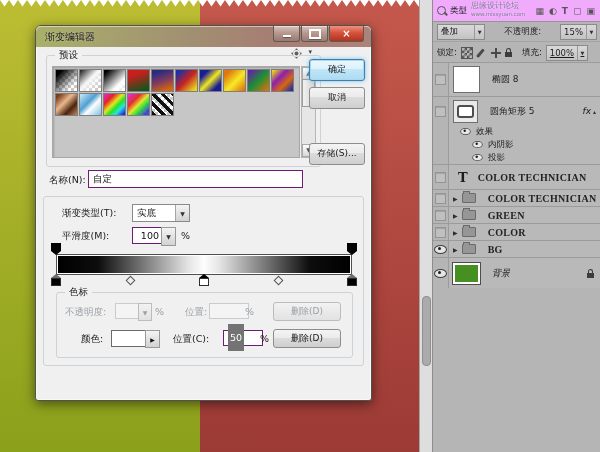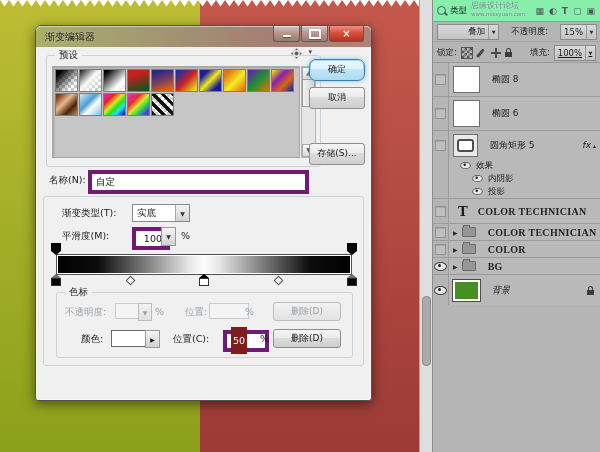--- a/index.html
+++ b/index.html
@@ -47,24 +47,24 @@
     background-size:6px 6px;background-position:0 0,3px 3px;}
   .vscroll{position:absolute;right:4px;top:10px;bottom:8px;width:13px;background:#e6e6e6;border:1px solid #b5b5b5;}
   .vs-btn{position:absolute;left:0;right:0;height:11px;background:linear-gradient(#fdfdfd,#d8d8d8);border:1px solid #a9a9a9;
           font-size:6px;color:#555;text-align:center;line-height:10px;}
   .vs-up{top:0;} .vs-dn{bottom:0;}
   .vs-thumb{position:absolute;left:0;right:0;top:12px;height:26px;background:linear-gradient(90deg,#f2f2f2,#d3d3d3);border:1px solid #9c9c9c;}
   
   .btn{position:absolute;left:273px;width:54px;height:20px;font-size:9px;color:#1a1a1a;text-align:center;line-height:18px;
        background:linear-gradient(#f4f4f4,#ebebeb 45%,#dcdcdc 46%,#cfcfcf);border:1px solid #8d8d8d;border-radius:3px;cursor:default;overflow:hidden;}
   .btn.ok{border-color:#3c7fb1;background:linear-gradient(#ecf7fd,#dcf1fb 45%,#c2e6f7 46%,#abdbf3);
-          box-shadow:0 0 0 1px #a9d9f0 inset,0 0 4px #7fc3e8;border-radius:7px;}
+          box-shadow:0 0 0 1px #a9d9f0 inset,0 0 4px #7fc3e8;}
   
   .lbl{position:absolute;font-size:9.5px;color:#1a1a1a;white-space:nowrap;}
-  .tinput{position:absolute;border:4px solid #701a75;background:#fff;font-size:9.5px;padding:0 4px;
+  .tinput{position:absolute;border:1px solid #701a75;background:#fff;font-size:9.5px;padding:0 4px;
           font-family:"DejaVu Sans","Liberation Sans",sans-serif;color:#111;}
   
   .gb2{left:7px;top:149px;width:319px;height:168px;}
   .combo{position:absolute;height:16px;background:#fff;border:1px solid #8a8a8a;display:flex;align-items:center;}
   .combo .cval{flex:1;padding:0 4px;font-size:9.5px;border-radius:6px;}
   .combo .carr{width:13px;align-self:stretch;border-left:1px solid #a5a5a5;background:linear-gradient(#f4f4f4,#d2d2d2);
                display:flex;align-items:center;justify-content:center;font-size:6px;color:#333;}
   .spinbtn{position:absolute;width:13px;height:17px;background:linear-gradient(#f4f4f4,#d2d2d2);border:1px solid #999;
            font-size:6px;color:#333;display:flex;align-items:center;justify-content:center;}
   #bar-zone{position:absolute;left:12px;top:45px;width:296px;height:48px;}
@@ -76,35 +76,35 @@
   .ostop .tri{width:0;height:0;border-left:5px solid transparent;border-right:5px solid transparent;border-top:4px solid #000;}
   .cstop{position:absolute;top:32px;width:10px;}
   .cstop .tri{width:0;height:0;border-left:5px solid transparent;border-right:5px solid transparent;border-bottom:4px solid #6e6e6e;}
   .cstop.sel .tri{border-bottom-color:#000;}
   .cstop .sq{width:8px;height:6px;border:1px solid #2e2e2e;}
   .mid{position:absolute;top:35px;width:5px;height:5px;background:#efefef;border:1px solid #555;transform:rotate(45deg);}
   .stops-box{left:12px;top:95px;width:295px;height:64px;}
   .dis{color:#9ba1a6;}
   .dinput{background:#f4f4f4;border:1px solid #c8cccf;}
   .dbtn{color:#9ba1a6;background:linear-gradient(#f2f2f2,#e2e2e2);border:1px solid #bcbcbc;}
-  .selval{background:#7f1d1d;color:#fff;padding:8px 2px;}
+  .selval{background:#737373;color:#fff;padding:8px 2px;}
   .cswatch{position:absolute;border:1px solid #6a6a6a;background:#fff;}
   .arrbtn{position:absolute;width:13px;height:17px;background:linear-gradient(#f4f4f4,#d2d2d2);border:1px solid #999;
           display:flex;align-items:center;justify-content:center;font-size:6px;color:#111;}
   
   .panel{position:absolute;left:432px;top:0;width:168px;height:452px;background:#b5b5b5;border-left:1px solid #8d8d8d;
          font-size:9px;color:#1d1d1d;}
   .filter-row{height:21px;border-bottom:1px solid #969696;display:flex;align-items:center;gap:4px;padding:0 4px;
-              background:#86efac;position:relative;}
+              background:#f0abfc;position:relative;}
   .search-ic{width:7px;height:7px;border:1.5px solid #555;border-radius:50%;position:relative;flex:none;}
   .search-ic::after{content:"";position:absolute;left:6px;top:6px;width:4px;height:1.5px;background:#555;transform:rotate(45deg);}
   .ficons{display:flex;gap:5px;margin-left:auto;padding-right:2px;font-size:9px;color:#565656;}
   .wmark{position:absolute;left:38px;top:2px;color:rgba(96,106,124,.8);font-size:8px;line-height:8px;pointer-events:none;z-index:3;text-shadow:0 0 2px rgba(255,255,255,.6);}
   .wmark .l2{font-size:5.5px;display:block;text-align:right;}
-  .blend-row{height:19px;display:flex;align-items:center;gap:12px;padding:0 4px;border-bottom:1px solid #a3a3a3;text-align:right;}
+  .blend-row{height:19px;display:flex;align-items:center;gap:19px;padding:0 4px;border-bottom:1px solid #a3a3a3;}
   .pcombo{height:14px;border:1px solid #8a8a8a;background:linear-gradient(#d9d9d9,#c3c3c3);display:flex;align-items:center;font-size:8.5px;}
   .pcombo .cval{flex:1;padding:0 3px;}
   .pcombo .carr{width:9px;align-self:stretch;border-left:1px solid #999;display:flex;align-items:center;justify-content:center;font-size:5px;color:#333;}
   .plbl{font-size:8.5px;white-space:nowrap;}
   .lock-row{height:21px;display:flex;align-items:center;gap:4px;padding:0 4px;border-bottom:1px solid #969696;}
   .lk{width:10px;height:10px;flex:none;position:relative;}
   .lk-checker{background-image:linear-gradient(45deg,#555 25%,transparent 25%,transparent 75%,#555 75%),
               linear-gradient(45deg,#555 25%,transparent 25%,transparent 75%,#555 75%);
               background-size:5px 5px;background-position:0 0,2.5px 2.5px;border:1px solid #555;}
   .lk-brush{}
@@ -331,40 +331,33 @@
       <span class="cval">15%</span>
       <span class="carr">▼</span>
     </div>
   </div>
   <div class="lock-row">
     <span class="plbl">锁定:</span>
     <div class="lk lk-checker"></div>
     <div class="lk lk-brush"></div>
     <div class="lk lk-move"></div>
     <div class="padlock"></div>
-    <span class="plbl" style="margin-left:14px;">填充:</span>
+    <span class="plbl" style="margin-left:6px;">填充:</span>
     <div class="pcombo" style="width:40px;text-decoration:underline;">
       <span class="cval">100%</span>
       <span class="carr">▼</span>
     </div>
   </div>
   <div id="layer-list">
       <div class="lrow major" style="height: 33px;">
         <div class="eye-col">
           <div class="eye-well"></div>
         </div>
         <div class="thumb checker"></div>
         <span class="lname">椭圆 8</span>
-      </div>
-      <div class="lrow major" style="height: 33px;">
-        <div class="eye-col">
-          <div class="eye-well"></div>
-        </div>
-        <div class="thumb checker"></div>
-        <span class="lname">椭圆 6</span>
       </div>
       <div class="lrow major" style="height: 28px;">
         <div class="eye-col">
           <div class="eye-well"></div>
         </div>
         <div class="thumb rrect">
           <div class="rrect-glyph"></div>
         </div>
         <span class="lname">圆角矩形 5</span>
         <div class="fx-tag">
@@ -404,20 +397,28 @@
         <span class="grp-caret">▶</span>
         <div class="folder"></div>
         <span class="lname caps">COLOR TECHNICIAN</span>
       </div>
       <div class="lrow major" style="height: 16px;">
         <div class="eye-col">
           <div class="eye-well"></div>
         </div>
         <span class="grp-caret">▶</span>
         <div class="folder"></div>
+        <span class="lname caps">GREEN</span>
+      </div>
+      <div class="lrow major" style="height: 16px;">
+        <div class="eye-col">
+          <div class="eye-well"></div>
+        </div>
+        <span class="grp-caret">▶</span>
+        <div class="folder"></div>
         <span class="lname caps">COLOR</span>
       </div>
       <div class="lrow major" style="height: 16px;">
         <div class="eye-col">
           <div class="eye"></div>
         </div>
         <span class="grp-caret">▶</span>
         <div class="folder"></div>
         <span class="lname caps">BG</span>
       </div>

